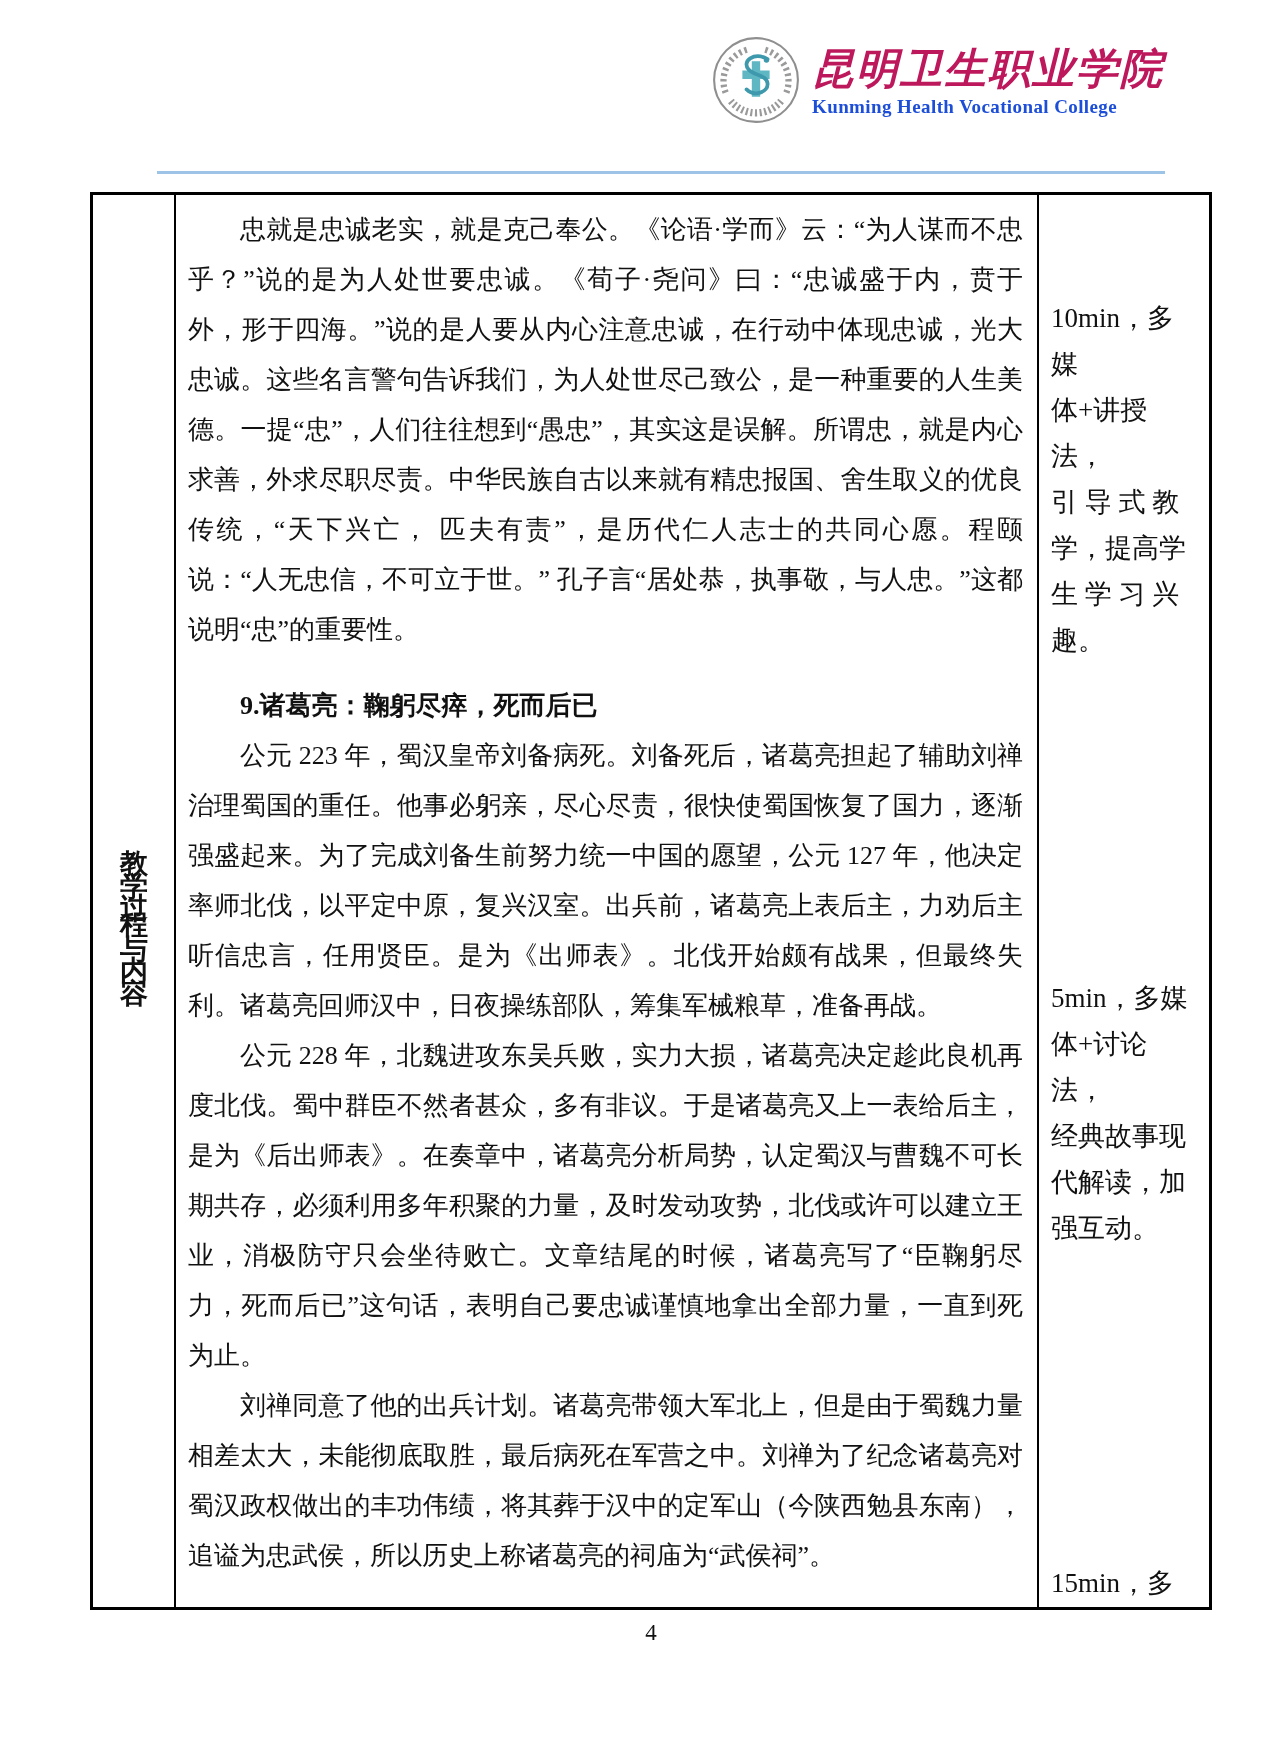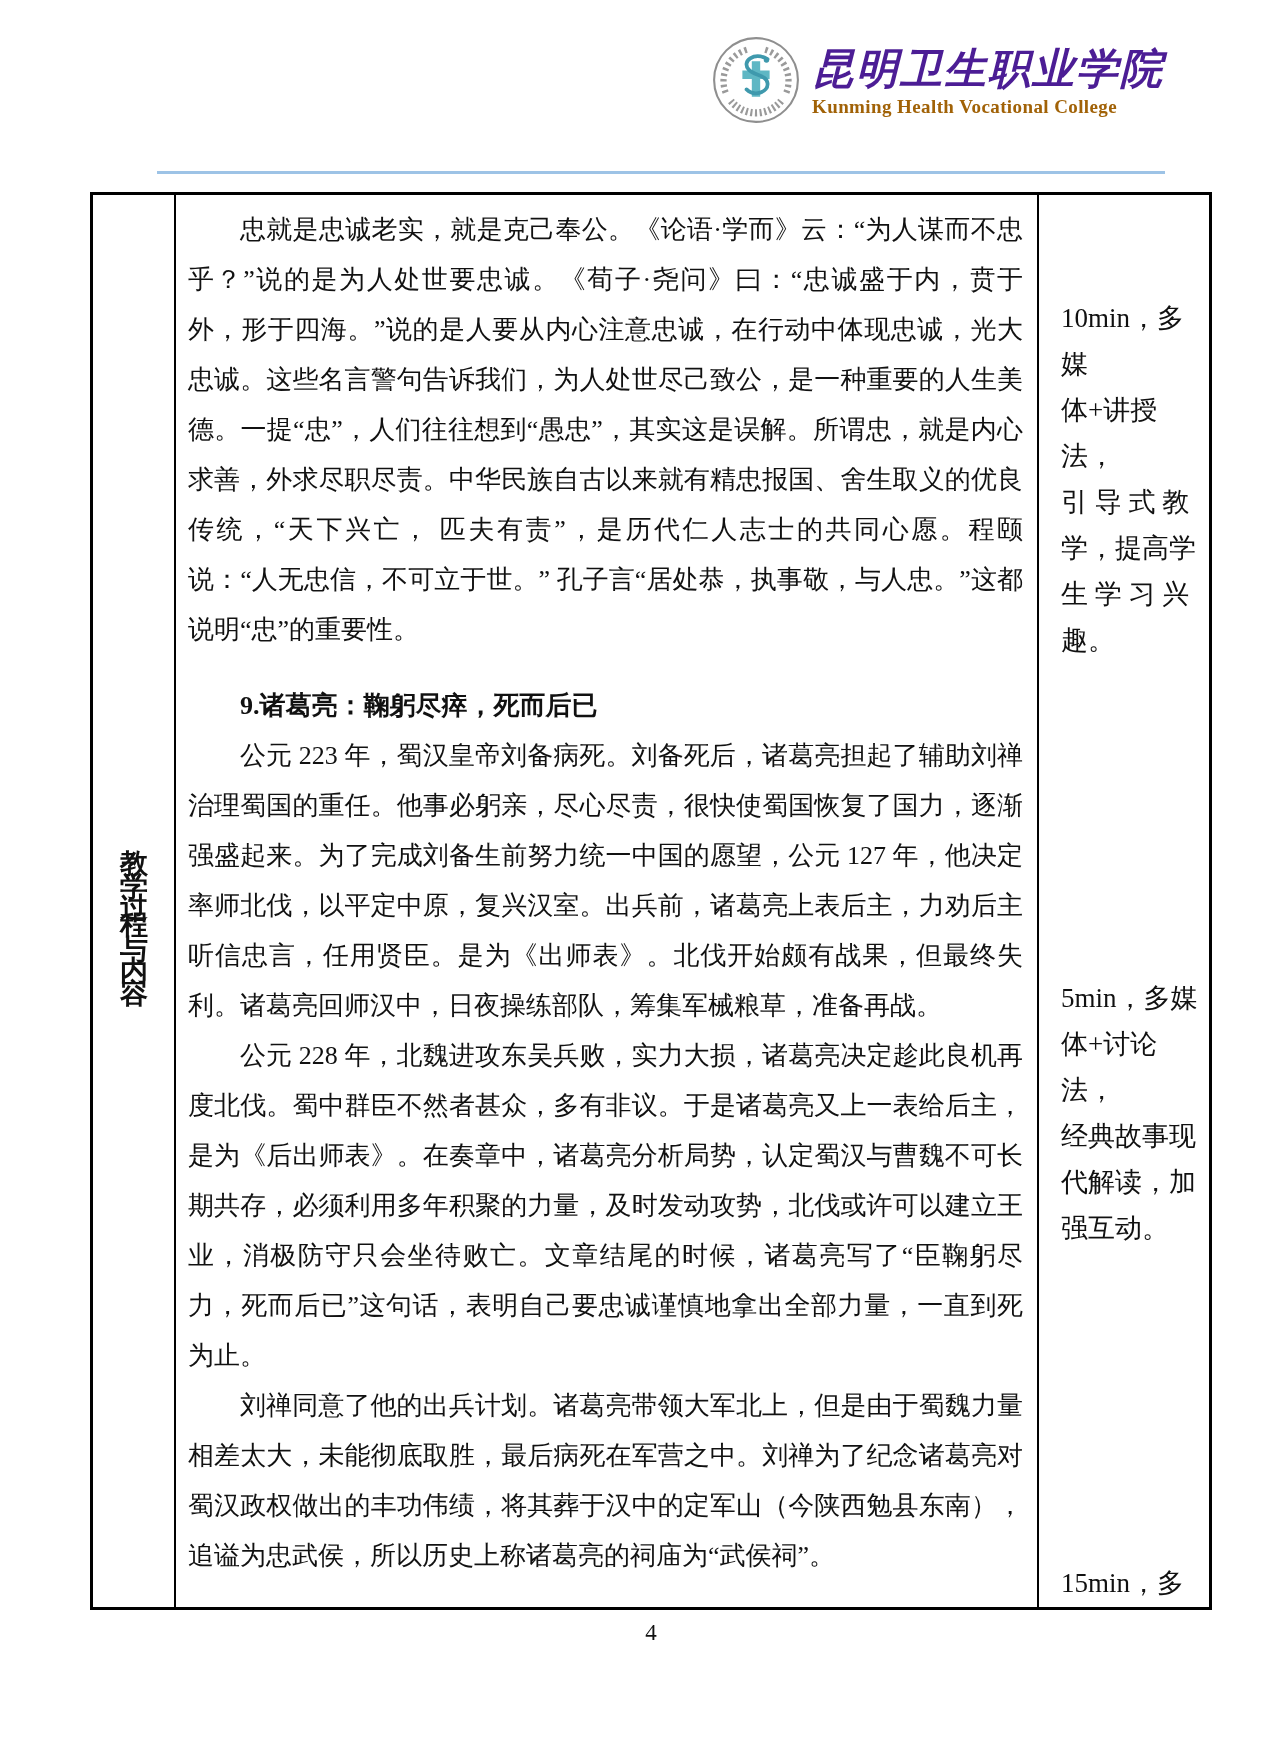--- a/index.html
+++ b/index.html
@@ -7,25 +7,25 @@
   .page {
     position:relative; width:1271px; height:1763px; margin:0 auto;
     background:#ffffff; overflow:hidden; color:#111;
   }
 
   
   .header { position:absolute; top:36px; left:712px; display:flex; align-items:flex-start; }
   .seal { width:88px; height:88px; flex:0 0 auto; }
   .names { margin-left:12px; padding-top:8px; }
   .name-zh {
-    font-size:42px; line-height:50px; color:#4c1d95; font-weight:600;
+    font-size:42px; line-height:50px; color:#be185d; font-weight:600;
     font-style:italic; letter-spacing:2px; white-space:nowrap;
   }
   .name-en {
-    font-size:19px; line-height:26px; color:#a16207; font-weight:bold;
+    font-size:19px; line-height:26px; color:#1d4ed8; font-weight:bold;
     letter-spacing:0.4px; white-space:nowrap;
   }
   .header-divider { position:absolute; top:171px; left:157px; width:1008px; height:3px; background:#9DC3E6; }
 
   
   .doc-table {
     position:absolute; top:192px; left:90px; width:1122px; height:1418px;
     border:3px solid #000; display:flex;
   }
   .col-label {
@@ -42,21 +42,21 @@
     font-size:26px; line-height:50px; text-align:justify; text-justify:inter-ideograph;
   }
   .col-main p { text-indent:2em; }
   .h-section { text-indent:2em; font-weight:600; margin-top:16px; }
   .story-title { text-indent:2em; font-weight:600; margin-top:26px; }
   .h-section.modern { margin-top:24px; }
   .col-notes {
     flex:0 0 172px; border-left:2px solid #000; position:relative; overflow:hidden;
   }
   .note {
-    position:absolute; left:12px; right:0; padding:0 10px;
+    position:absolute; left:2px; right:0; padding:0 10px;
     font-size:27px; line-height:46px; white-space:pre-line; color:#111;
   }
   .note-1 { top:100px; }
   .note-2 { top:780px; }
   .note-3 { top:1365px; }
 
   
   .page-number {
     position:absolute; top:1620px; left:90px; width:1122px;
     text-align:center; font-size:23px; color:#111;

